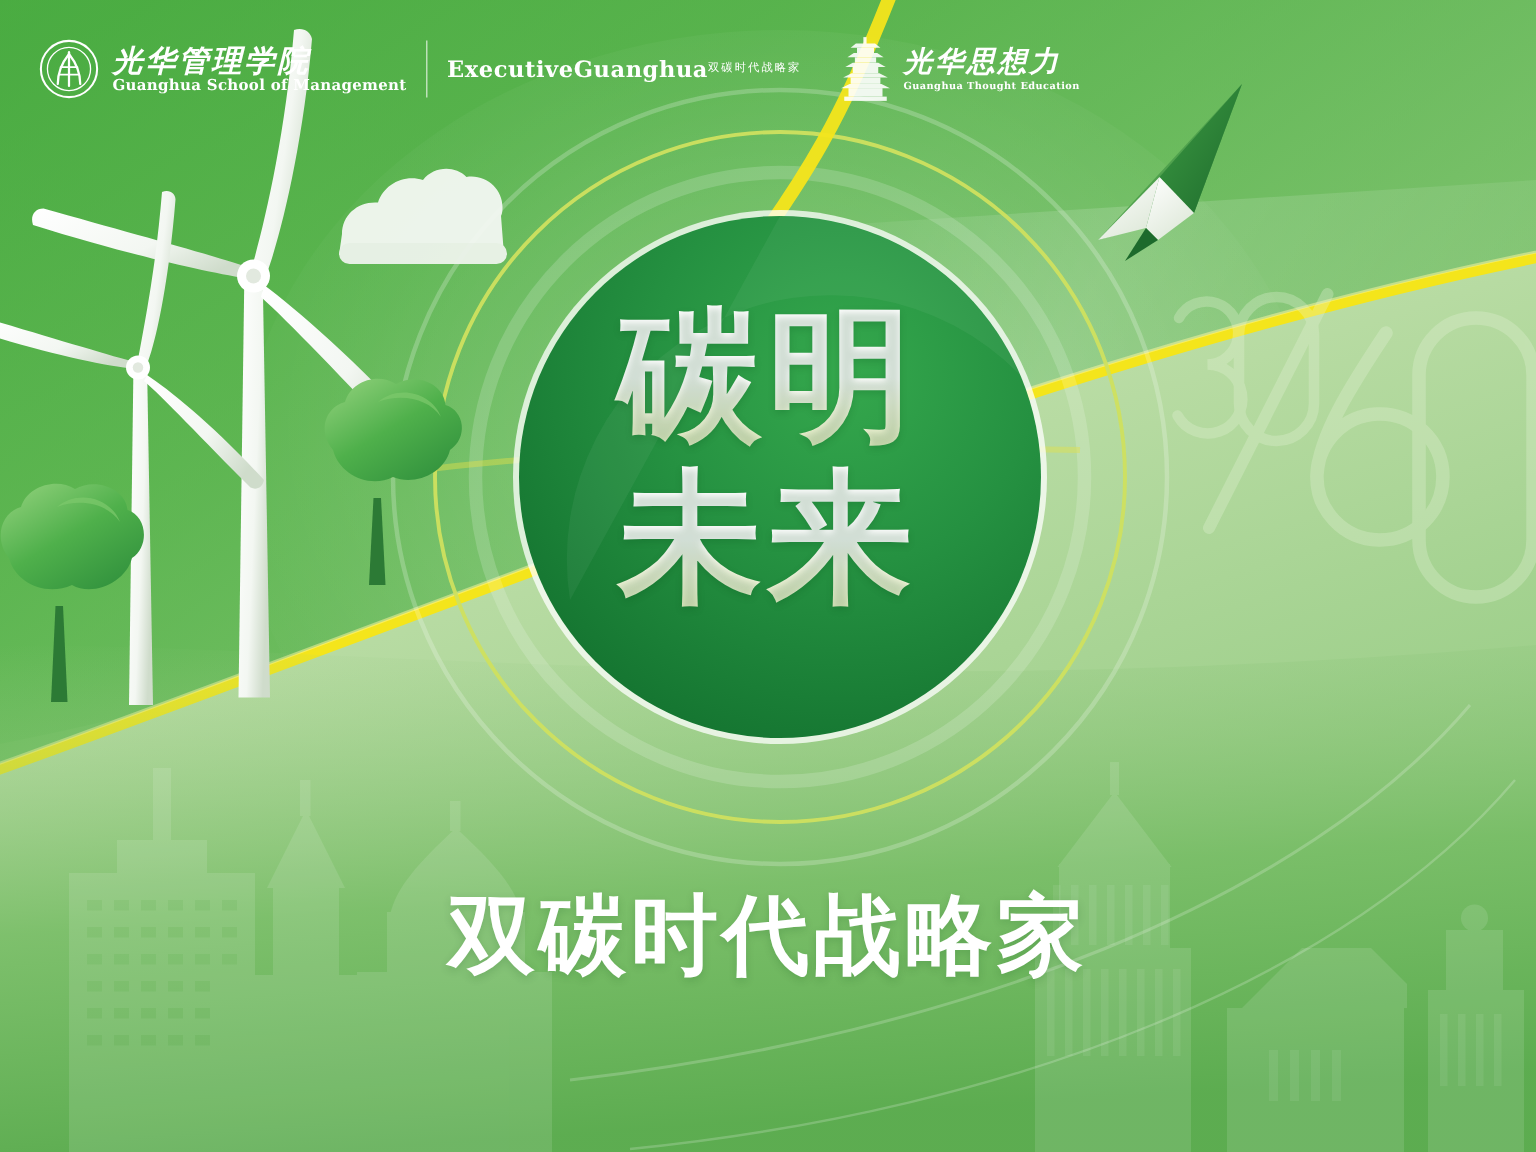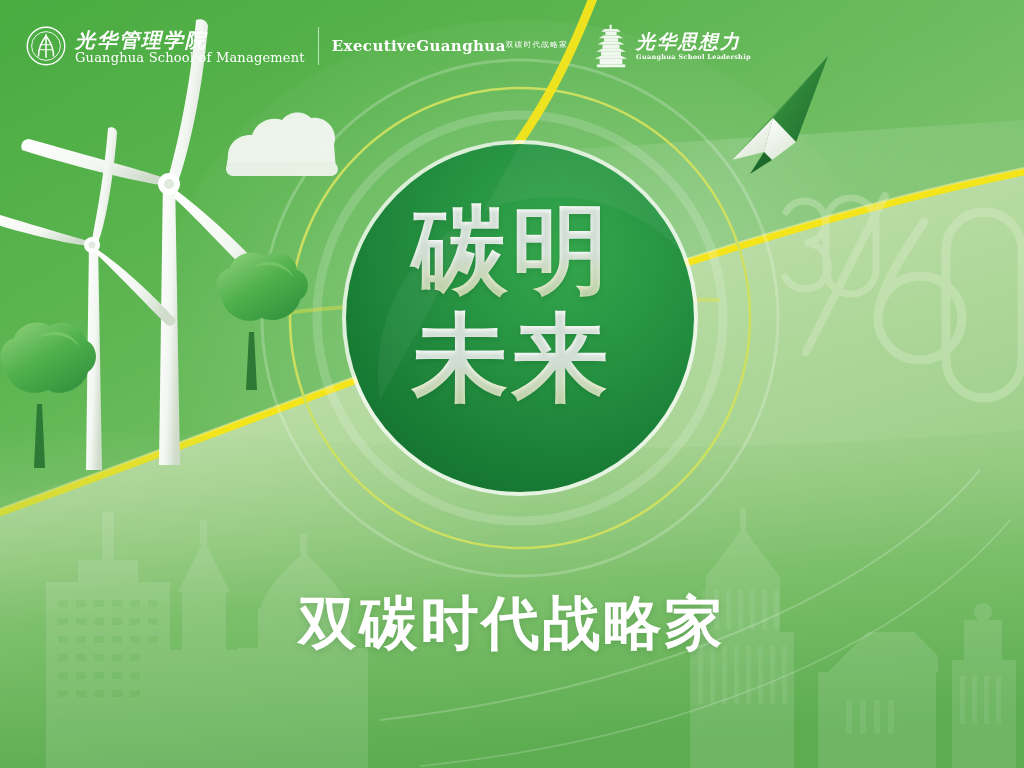--- a/index.html
+++ b/index.html
@@ -19,22 +19,22 @@
   .logo-group{display:flex;align-items:center;}
   .gh-seal{width:40px;height:40px;flex:0 0 auto;}
   .gh-words{margin-left:9px;display:flex;flex-direction:column;justify-content:flex-start;}
   .gh-cn{
     font-family:"DejaVu Serif","Liberation Serif",serif;
     font-size:20px;line-height:21px;color:#ffffff;letter-spacing:2px;
     font-weight:700;font-style:italic;white-space:nowrap;
   }
   .gh-en{
     font-family:"DejaVu Serif","Liberation Serif",serif;
-    font-size:13px;line-height:10px;color:#ffffff;white-space:nowrap;
-    font-weight:400;letter-spacing:.2px;margin-top:2px;
+    font-size:10px;line-height:10px;color:#ffffff;white-space:nowrap;
+    font-weight:700;letter-spacing:.2px;margin-top:2px;
   }
   .divider{width:1px;height:38px;background:rgba(255,255,255,.62);margin:0 13px;}
   .ee-words{display:flex;flex-direction:row;justify-content:center;}
   .ee-l1,.ee-l2{
     font-family:"DejaVu Serif","Liberation Serif",serif;
     font-weight:700;font-size:15px;line-height:16px;color:#fff;
     letter-spacing:.4px;white-space:nowrap;
   }
   .ee-cn{font-size:7.5px;line-height:10px;color:#fff;letter-spacing:1.4px;margin-top:2px;white-space:nowrap;}
   .gtl-group{margin-left:26px;display:flex;align-items:center;}
@@ -387,21 +387,21 @@
           <rect x="12" y="30" width="24" height="6"></rect>
           <path d="M3,40 h42 l-8,-4 h-26 z"></path>
           <rect x="10" y="40" width="28" height="6"></rect>
           <path d="M1,50 h46 l-8,-4 h-30 z"></path>
           <rect x="8" y="50" width="32" height="8"></rect>
           <rect x="4" y="58" width="40" height="4"></rect>
         </g>
       </svg>
       <div class="gtl-words">
         <div class="gtl-cn">光华思想力</div>
-        <div class="gtl-en">Guanghua School Leadership</div>
+        <div class="gtl-en">Guanghua Thought Education</div>
       </div>
     </div>
   </div>
 
   <div id="title-block">
     <div class="title-line">碳明</div>
     <div class="title-line">未来</div>
   </div>
 
   <div id="subtitle">双碳时代战略家</div>

